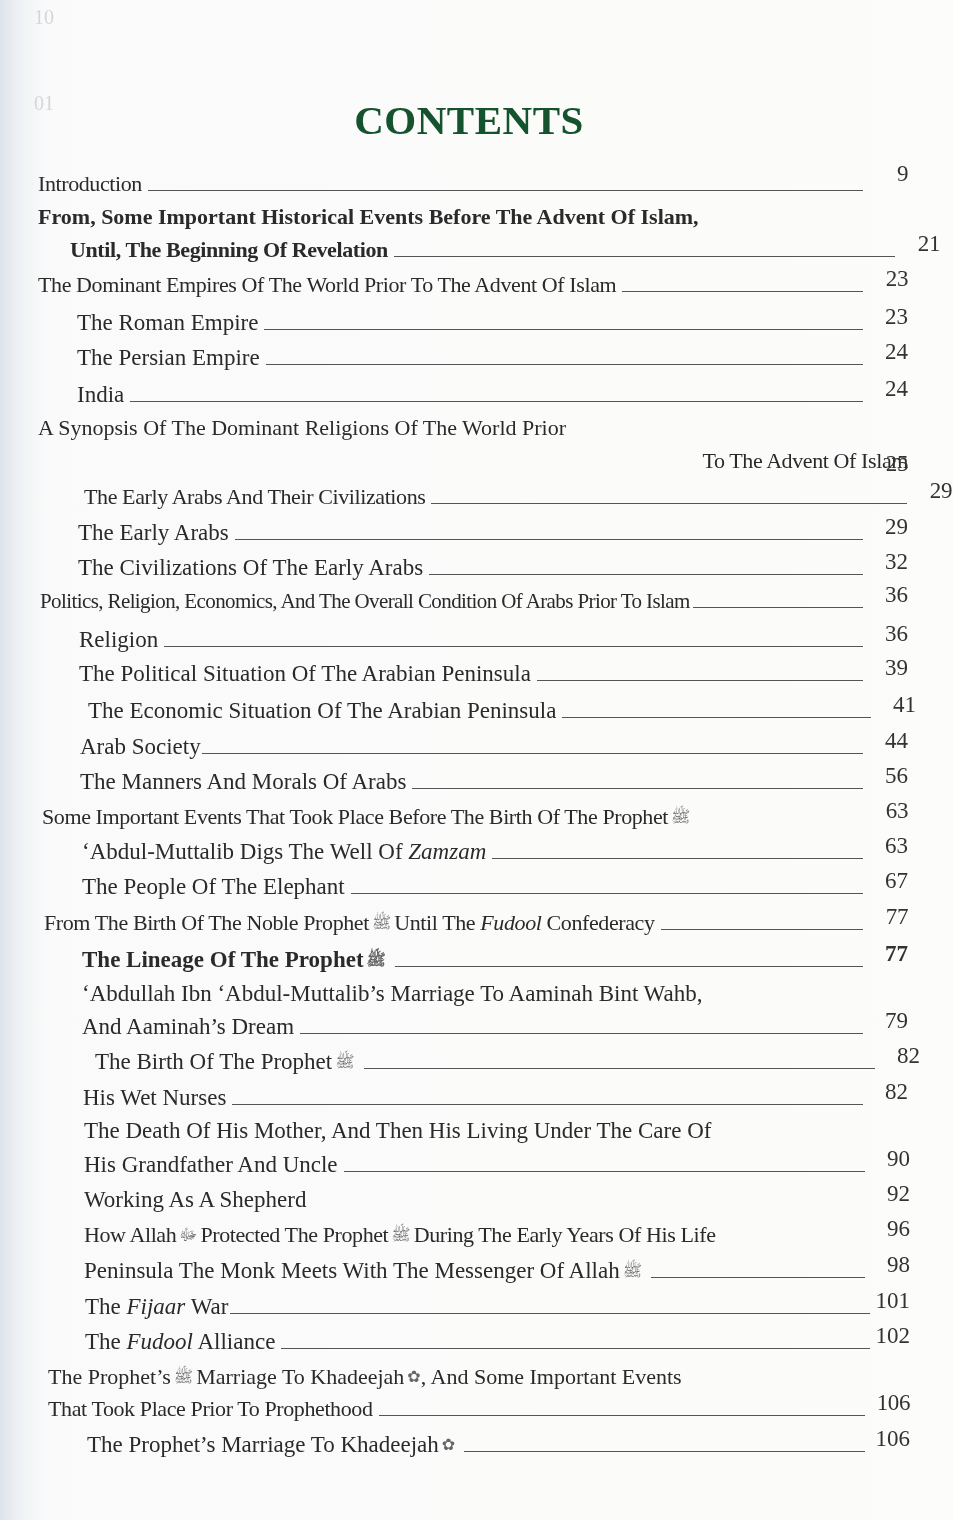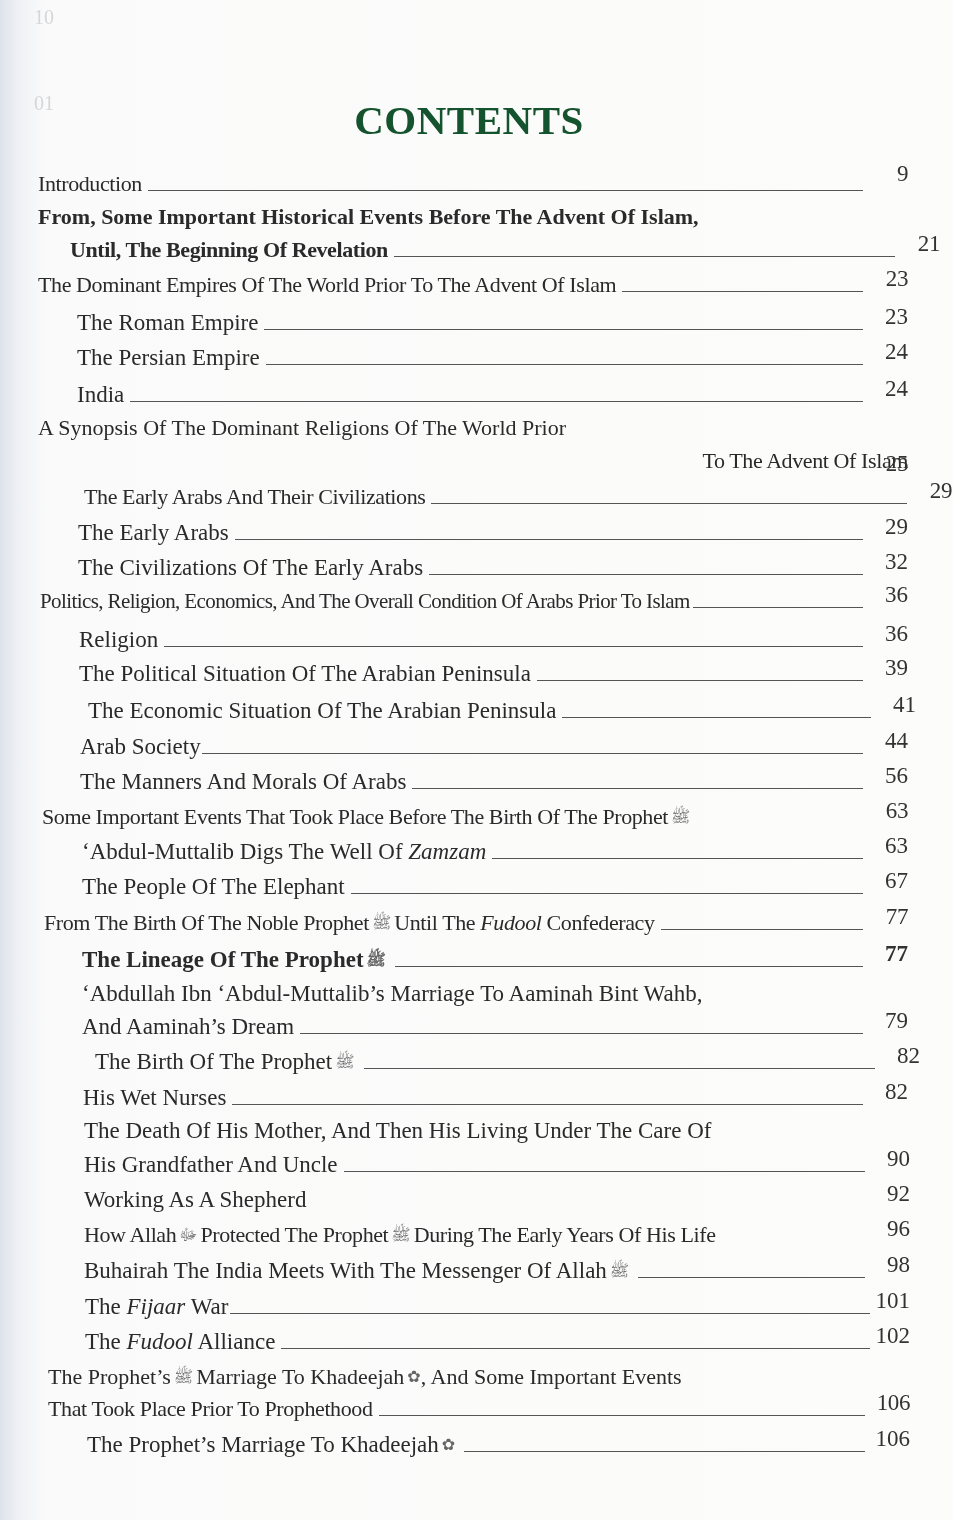--- a/index.html
+++ b/index.html
@@ -211,21 +211,21 @@
     <span class="page">92</span>
   </div>
 
   <div class="entry level2" style="top:1221px; left:84px; width:826px; font-size:22px; letter-spacing:-0.4px;">
     <span class="label"><span>How Allah</span><span class="glyph">ﷻ</span><span>Protected The Prophet</span><span class="glyph">ﷺ</span><span>During The Early Years Of His Life</span></span>
     <span class="leader none"></span>
     <span class="page" style="letter-spacing:0">96</span>
   </div>
 
   <div class="entry level2" style="top:1257px; left:84px; width:826px;">
-    <span class="label">Buhairah The India Meets With The Messenger Of Allah</span>
+    <span class="label">Peninsula The Monk Meets With The Messenger Of Allah</span>
     <span class="glyph">ﷺ</span>
     <span class="leader" style="margin-right:45px"></span>
     <span class="page">98</span>
   </div>
 
   <div class="entry level2" style="top:1293px; left:85px; width:825px;">
     <span class="label"><span>The </span><i>Fijaar</i><span> War</span></span>
     <span class="leader" style="margin-right:40px; margin-left:2px"></span>
     <span class="page">101</span>
   </div>

